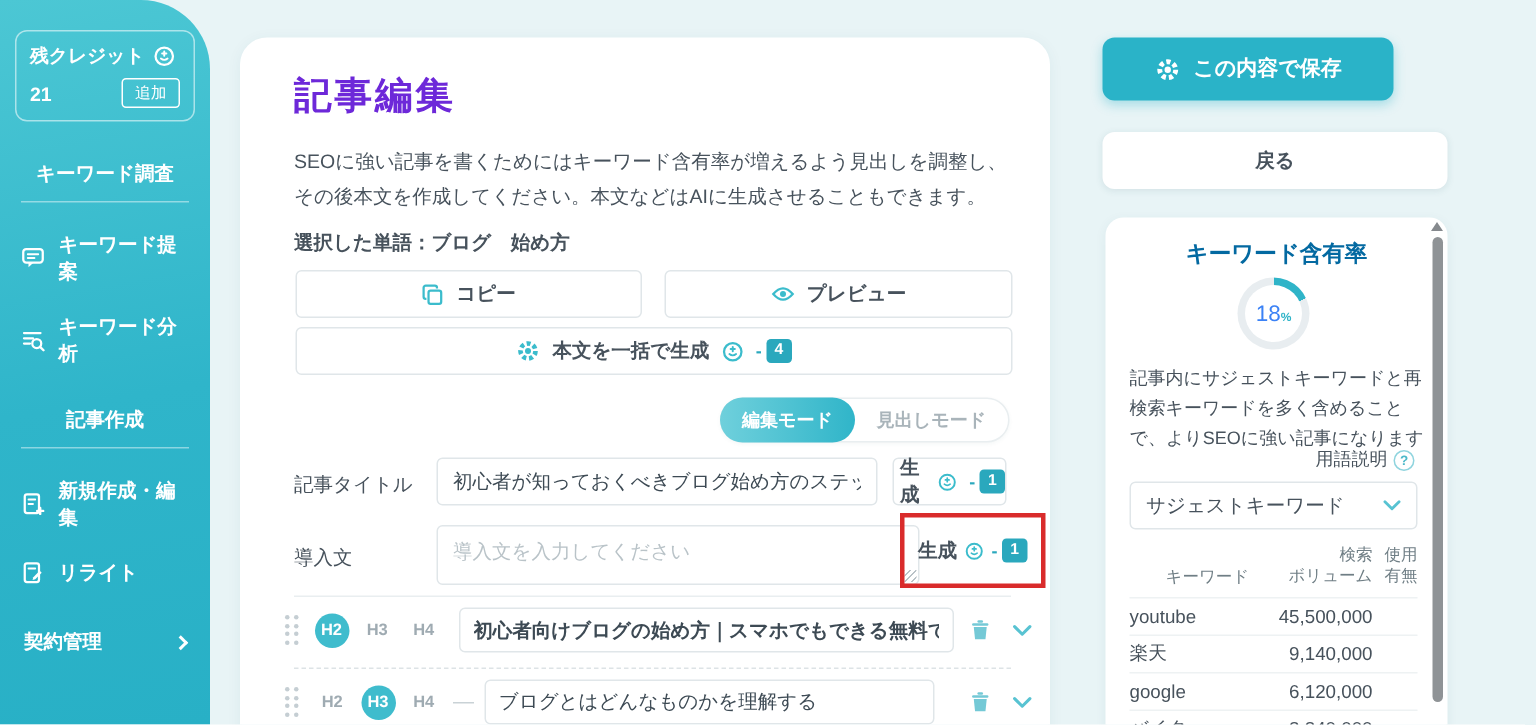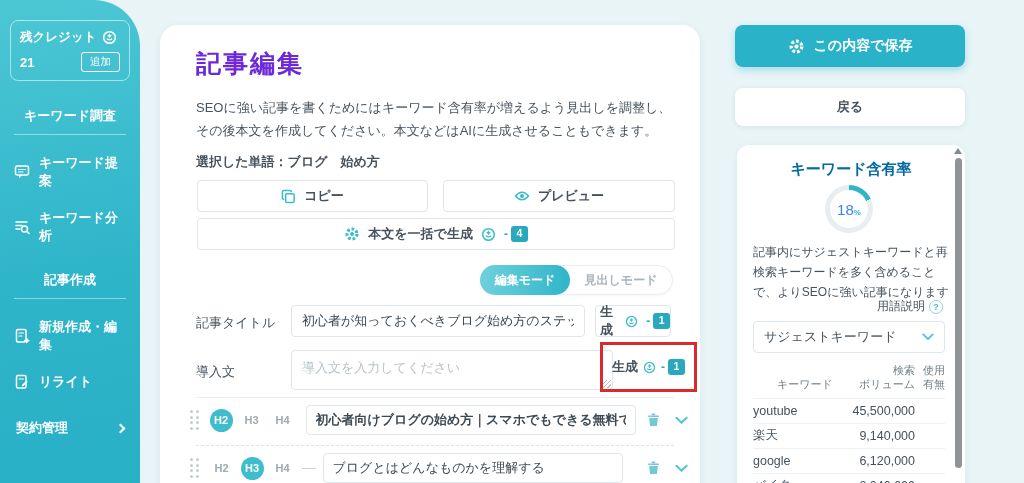--- a/index.html
+++ b/index.html
@@ -125,21 +125,21 @@
     font-family:"Liberation Sans", sans-serif;
   }
   .h-input1 { width:330px; font-weight:700; margin-left:4px; }
   .h-input2 { width:300px; }
   .connector { width:14px; height:1px; background:#c9d2d6; }
   .icon-btn { background:none; border:none; cursor:pointer; padding:0; display:flex; align-items:center; }
   .h-actions { display:flex; align-items:center; gap:14px; margin-left:auto; margin-right:2px; }
 
   
   .save-btn {
-    position:absolute; left:735px; top:25px; width:230px; height:42px;
+    position:absolute; left:735px; top:25px; width:194px; height:42px;
     background:#2ab3c8; border:none; border-radius:8px; color:#fff;
     font-size:14px; font-weight:700; cursor:pointer;
     display:flex; align-items:center; justify-content:center; gap:9px;
     box-shadow:0 3px 7px rgba(42,179,200,.35);
     font-family:"Liberation Sans", sans-serif;
     text-align:center;
   }
   .back-btn {
     position:absolute; left:735px; top:88px; width:230px; height:38px;
     background:#fff; border:none; border-radius:8px; color:#47525c;

